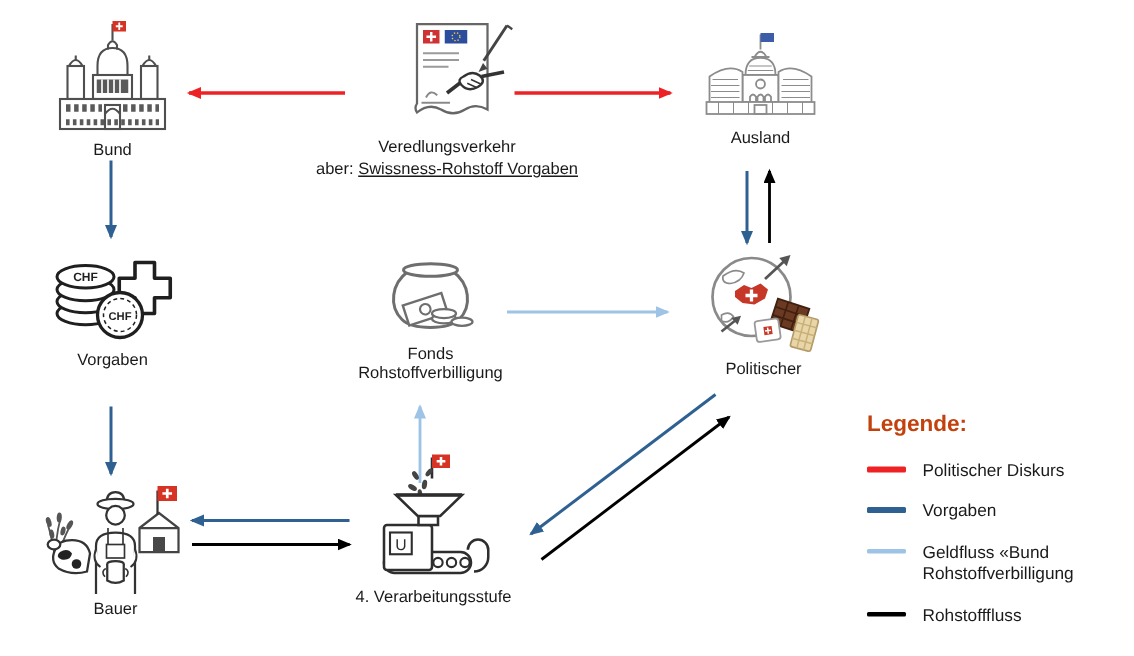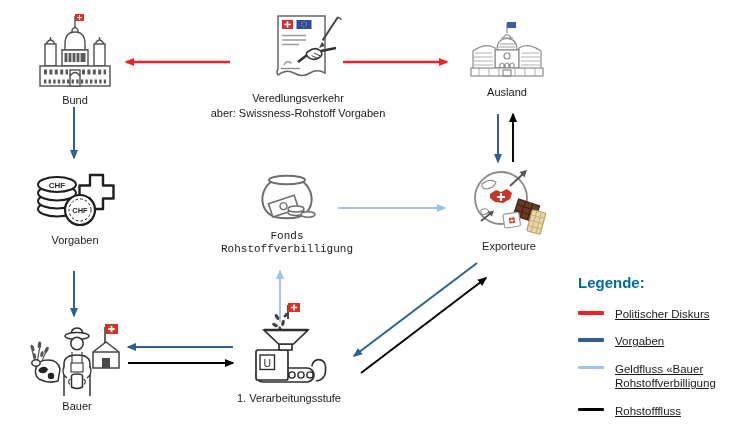--- a/index.html
+++ b/index.html
@@ -1,28 +1,28 @@
 <!DOCTYPE html>
 <html><head>
 <meta charset="utf-8">
 <style>
   html,body{margin:0;padding:0;background:#fff;}
   body{width:756px;height:437px;font-family:"Liberation Sans",sans-serif;position:relative;overflow:hidden;color:#1a1a1a;}
   .canvas{position:absolute;inset:0;width:756px;height:312px;}
   .arrows{position:absolute;left:0;top:0;width:756px;height:437px;pointer-events:none;}
   .node{position:absolute;display:flex;flex-direction:column;align-items:center;text-align:center;font-size:11px;line-height:1.18;color:#1a1a1a;}
   .node .lbl{margin-top:2px;white-space:nowrap;}
-  .u{}
+  .u{text-decoration:underline;}
   .st-red{stroke:#ee2224;stroke-width:2.3;}
   .st-dblue{stroke:#2e6191;stroke-width:2;}
   .st-lblue{stroke:#9dc3e6;stroke-width:1.9;}
   .st-black{stroke:#000000;stroke-width:1.9;}
   .legend{position:absolute;left:578px;top:274px;width:176px;}
-  .legend-title{font-size:15px;font-weight:600;margin-bottom:16px;color:#0369a1;}
-  .legend-item{display:flex;align-items:flex-start;gap:11px;margin-bottom:13px;font-size:11.5px;line-height:1.25;text-decoration:underline;}
+  .legend-title{font-size:15px;font-weight:600;margin-bottom:16px;color:#c2410c;}
+  .legend-item{display:flex;align-items:flex-start;gap:11px;margin-bottom:13px;font-size:11.5px;line-height:1.25;}
   .swatch{flex:0 0 26px;height:3px;margin-top:4px;border-radius:1px;}
   .sw-red{background:#ee2224;height:4px;}
   .sw-dblue{background:#2e6191;height:3.5px;}
   .sw-lblue{background:#9dc3e6;height:3.5px;}
   .sw-black{background:#000;height:3px;}
   svg text{font-family:"Liberation Sans",sans-serif;}
 </style>
 </head>
 <body>
 
@@ -143,21 +143,21 @@
         <ellipse cx="27" cy="16.5" rx="19" ry="7.5"></ellipse>
         <circle cx="50" cy="42" r="15" stroke-width="2.2"></circle>
         <circle cx="50" cy="42" r="11" stroke-width="1" stroke-dasharray="2.6,2.1"></circle>
       </g>
       <text x="27" y="19.5" text-anchor="middle" font-size="8" font-weight="700" fill="#1f1f1f">CHF</text>
       <text x="50" y="45" text-anchor="middle" font-size="7.5" font-weight="700" fill="#1f1f1f">CHF</text>
     </svg>
     <div class="lbl">Vorgaben</div>
   </div>
 
-  <div class="node" style="left:237px;top:170px;width:100px;font-family:Liberation Mono, monospace;">
+  <div class="node" style="left:237px;top:170px;width:100px;">
     <svg width="70" height="58" viewBox="0 0 70 58">
       <g fill="none" stroke="#6e6e6e" stroke-width="2">
         <path d="M20,11 C9,19 7,34 16,43 C23,50 47,50 54,43 C63,34 61,19 50,11" fill="#fff"></path>
         <ellipse cx="35" cy="10" rx="18" ry="4.2" fill="#fff"></ellipse>
         <g transform="rotate(-18 32 36)">
           <rect x="18" y="29" width="27" height="14" fill="#fff" stroke-width="1.6"></rect>
           <circle cx="31.5" cy="36" r="3.5" stroke-width="1.4"></circle>
         </g>
         <ellipse cx="44" cy="42.5" rx="8" ry="3" fill="#fff" stroke-width="1.5"></ellipse>
         <ellipse cx="44" cy="39" rx="8" ry="3" fill="#fff" stroke-width="1.5"></ellipse>
@@ -188,21 +188,21 @@
       <g transform="rotate(-8 45 56)">
         <rect x="36" y="47" width="16" height="14" rx="2" fill="#fff" stroke="#999" stroke-width="1.2"></rect>
         <rect x="41.5" y="51.5" width="5.5" height="5.5" fill="#c63727"></rect>
         <path d="M44.2,52.3 v4 M42.2,54.3 h4" stroke="#fff" stroke-width="1" fill="none"></path>
       </g>
       <g transform="rotate(15 68 57)">
         <rect x="61" y="45" width="14" height="22" rx="1.5" fill="#e9d6a8" stroke="#b39a66" stroke-width="1.1"></rect>
         <path d="M61,50.5 h14 M61,56 h14 M61,61.5 h14 M65.7,45 v22 M70.4,45 v22" stroke="#c8b078" stroke-width="1" fill="none"></path>
       </g>
     </svg>
-    <div class="lbl">Exporteure</div>
+    <div class="lbl">Politischer</div>
   </div>
 
   <div class="node" style="left:25px;top:316px;width:104px;justify-content:flex-end;">
     <svg width="100" height="82" viewBox="0 0 100 82">
       <g fill="none" stroke="#555" stroke-width="1.2">
         <path d="M10,58 q-2,-14 -5,-24 M10,58 q0,-16 3,-27 M10,58 q5,-14 9,-22"></path>
         <ellipse cx="5.5" cy="32" rx="1.7" ry="3.4" transform="rotate(-18 5.5 32)" fill="#555" stroke="none"></ellipse>
         <ellipse cx="12.5" cy="29" rx="1.7" ry="3.4" transform="rotate(4 12.5 29)" fill="#555" stroke="none"></ellipse>
         <ellipse cx="19.5" cy="34" rx="1.7" ry="3.4" transform="rotate(28 19.5 34)" fill="#555" stroke="none"></ellipse>
         <ellipse cx="7.5" cy="40" rx="1.6" ry="3" transform="rotate(-12 7.5 40)" fill="#555" stroke="none"></ellipse>
@@ -257,36 +257,36 @@
         <circle cx="59" cy="75" r="3.1" stroke-width="1.4"></circle>
         <circle cx="68" cy="75" r="3.1" stroke-width="1.4"></circle>
         <rect x="14" y="50" width="32" height="30" rx="2"></rect>
         <path d="M37,44 h13 v6 h-13 z"></path>
         <path d="M22,30 h44 l-14.5,14 h-15 z"></path>
         <line x1="22" y1="30" x2="66" y2="30" stroke-width="2.3"></line>
         <rect x="18" y="55" width="14.5" height="14.5" stroke-width="1.4"></rect>
       </g>
       <text x="25.3" y="66.5" text-anchor="middle" font-size="10.5" fill="#2e2e2e">U</text>
     </svg>
-    <div class="lbl">1. Verarbeitungsstufe</div>
+    <div class="lbl">4. Verarbeitungsstufe</div>
   </div>
 
   <div class="legend">
     <div class="legend-title">Legende:</div>
     <div class="legend-item">
       <span class="swatch sw-red"></span>
       <span>Politischer Diskurs</span>
     </div>
     <div class="legend-item">
       <span class="swatch sw-dblue"></span>
       <span>Vorgaben</span>
     </div>
     <div class="legend-item">
       <span class="swatch sw-lblue"></span>
-      <span><span>Geldfluss «Bauer</span><br><span>Rohstoffverbilligung</span></span>
+      <span><span>Geldfluss «Bund</span><br><span>Rohstoffverbilligung</span></span>
     </div>
     <div class="legend-item">
       <span class="swatch sw-black"></span>
       <span>Rohstofffluss</span>
     </div>
   </div>
 
 </div>
 
 </body></html>

